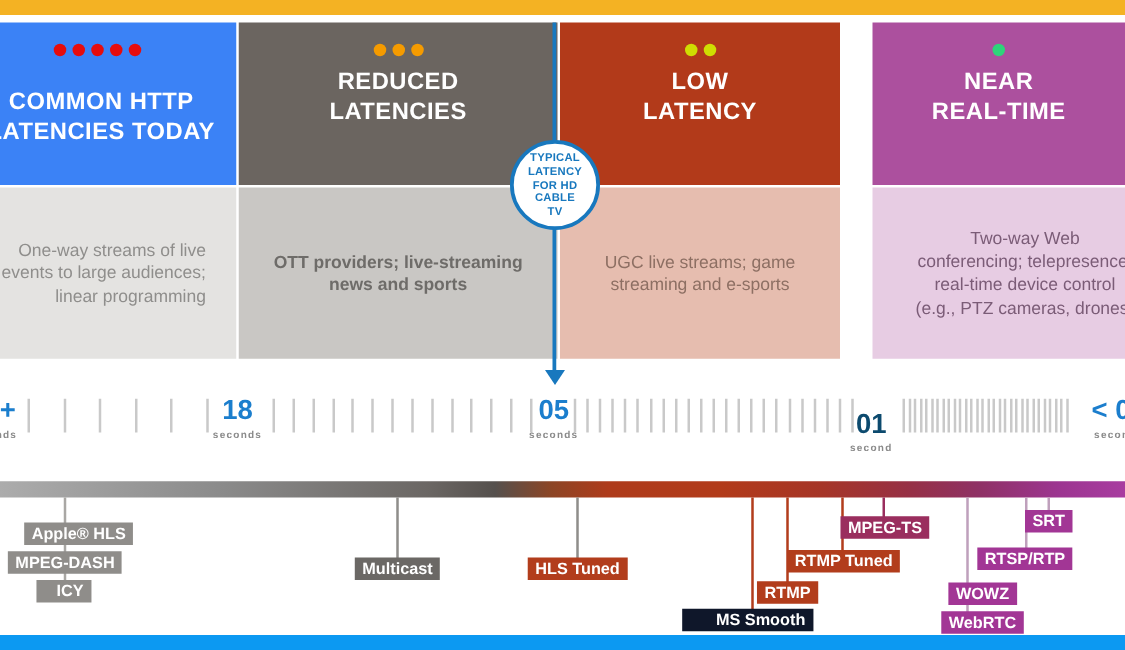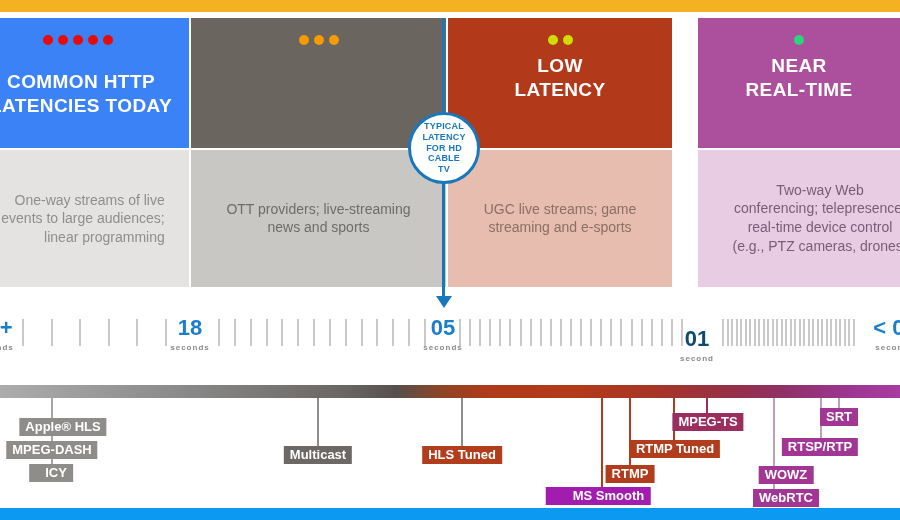--- a/index.html
+++ b/index.html
@@ -79,23 +79,25 @@
   </div>
 </div>
 
 <div id="col-2" class="col">
   <div class="header" style="background: rgb(107, 101, 96);">
     <div class="dots">
         <span class="dot" style="background: rgb(245, 155, 0);"></span>
         <span class="dot" style="background: rgb(245, 155, 0);"></span>
         <span class="dot" style="background: rgb(245, 155, 0);"></span>
       </div>
+    <div class="title">REDUCED
+LATENCIES</div>
   </div>
   <div class="body" style="background: rgb(201, 199, 196);">
-    <div class="desc" style="color: rgb(110, 108, 105);">OTT providers; live-streaming
+    <div class="desc" style="color: rgb(110, 108, 105); font-weight: bold;">OTT providers; live-streaming
 news and sports</div>
   </div>
 </div>
 
 <div id="col-3" class="col">
   <div class="header" style="background: rgb(178, 58, 26);">
     <div class="dots">
         <span class="dot" style="background: rgb(207, 221, 2);"></span>
         <span class="dot" style="background: rgb(207, 221, 2);"></span>
       </div>
@@ -238,21 +240,21 @@
     <div class="connector" style="left: 673px; top: 398px; height: 44px; background: rgb(178, 61, 28);"></div>
     <div class="connector" style="left: 706px; top: 398px; height: 17px; background: rgb(154, 46, 94);"></div>
     <div class="connector" style="left: 773px; top: 398px; height: 93px; background: rgb(191, 160, 188);"></div>
     <div class="connector" style="left: 820px; top: 398px; height: 42px; background: rgb(191, 160, 188);"></div>
     <div class="connector" style="left: 838px; top: 398px; height: 12px; background: rgb(191, 160, 188);"></div>
     <div class="proto-label" style="left: 63px; top: 418px; background: rgb(143, 141, 138);">Apple® HLS</div>
     <div class="proto-label" style="left: 52px; top: 441px; background: rgb(143, 141, 138);">MPEG-DASH</div>
     <div class="proto-label" style="left: 51px; top: 464px; background: rgb(143, 141, 138); padding-left: 16px;">ICY</div>
     <div class="proto-label" style="left: 318px; top: 446px; background: rgb(107, 104, 101);">Multicast</div>
     <div class="proto-label" style="left: 462px; top: 446px; background: rgb(178, 61, 28);">HLS Tuned</div>
-    <div class="proto-label" style="left: 598px; top: 487px; background: #a21caf; padding-left: 27px;">MS Smooth</div>
+    <div class="proto-label" style="left: 598px; top: 487px; background: #0f172a; padding-left: 27px;">MS Smooth</div>
     <div class="proto-label" style="left: 630px; top: 465px; background: rgb(178, 61, 28);">RTMP</div>
     <div class="proto-label" style="left: 675px; top: 440px; background: rgb(178, 61, 28);">RTMP Tuned</div>
     <div class="proto-label" style="left: 708px; top: 413px; background: rgb(154, 46, 94);">MPEG-TS</div>
     <div class="proto-label" style="left: 786px; top: 466px; background: rgb(162, 54, 149);">WOWZ</div>
     <div class="proto-label" style="left: 786px; top: 489px; background: rgb(162, 54, 149);">WebRTC</div>
     <div class="proto-label" style="left: 820px; top: 438px; background: rgb(162, 54, 149);">RTSP/RTP</div>
     <div class="proto-label" style="left: 839px; top: 408px; background: rgb(162, 54, 149);">SRT</div>
   </div>
 
 <div id="bottom-bar" class="hbar" style="background: rgb(12, 153, 242);"></div>

